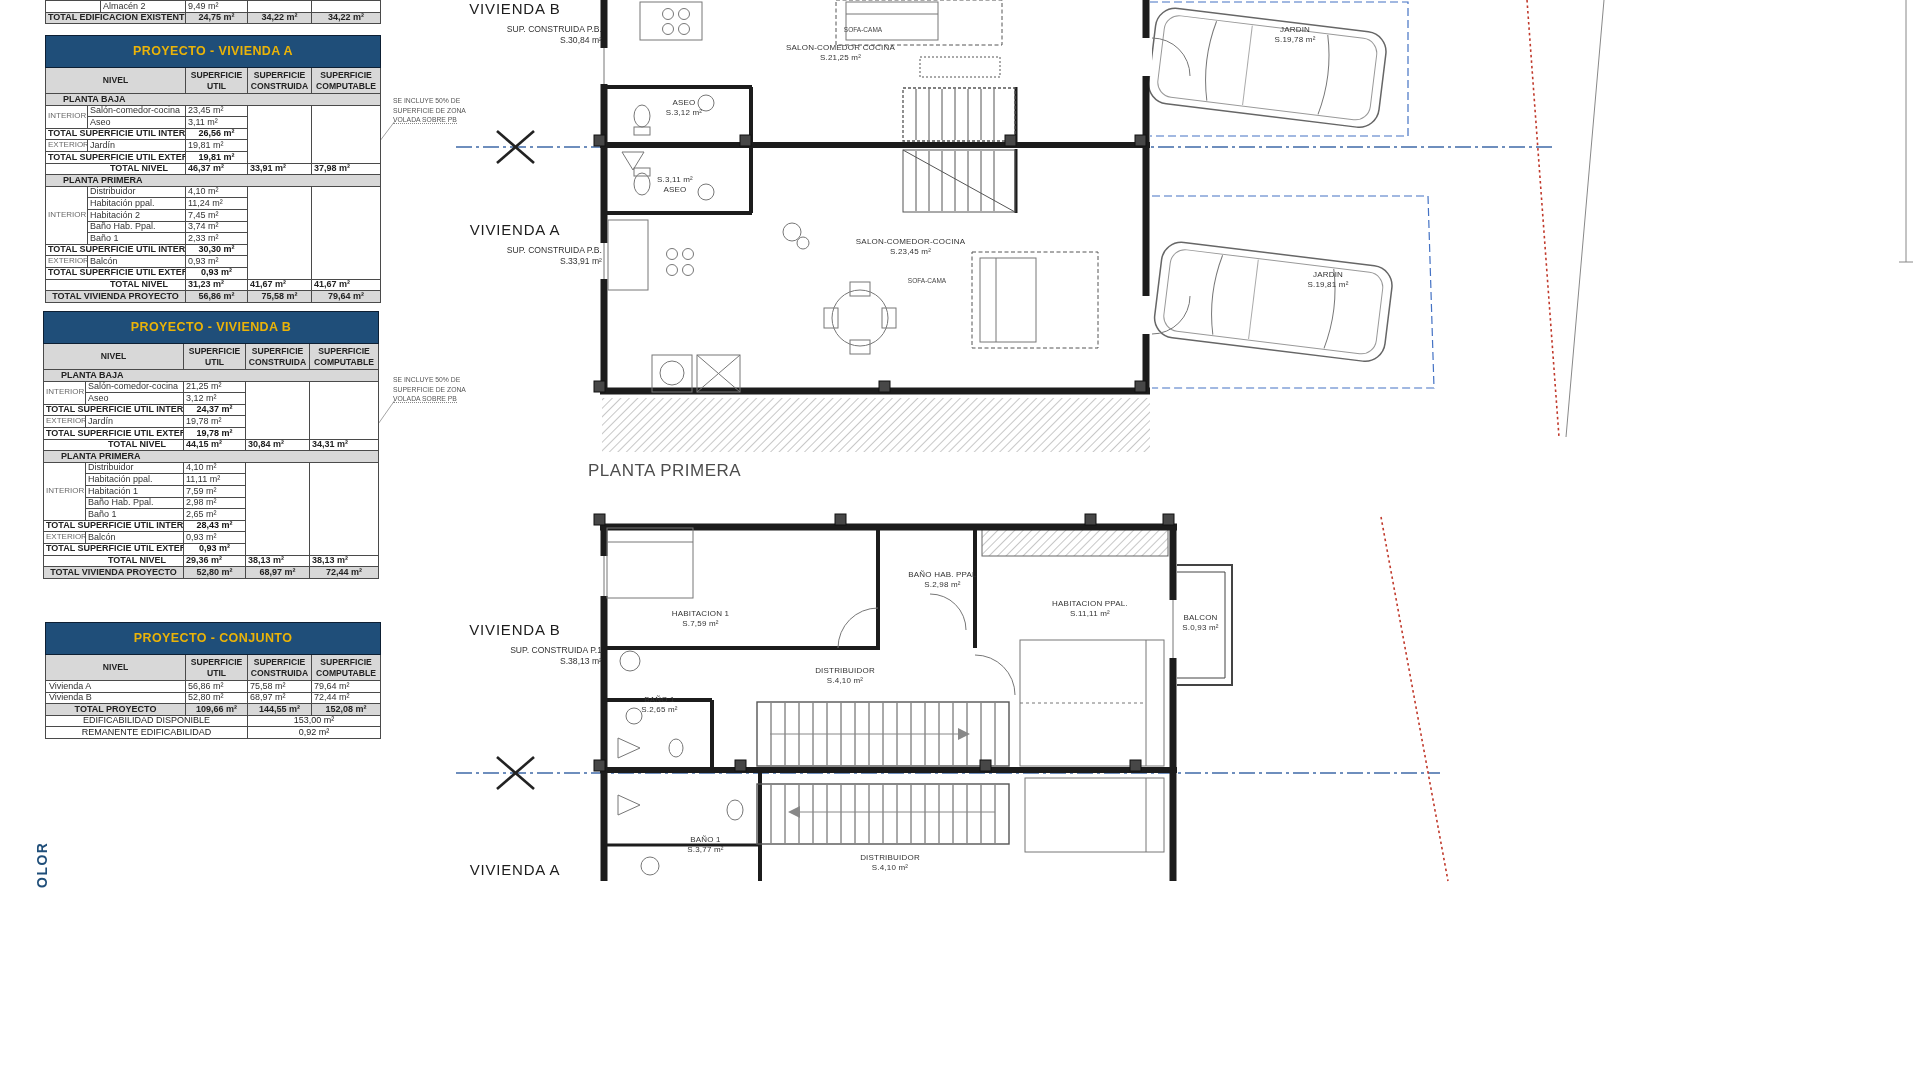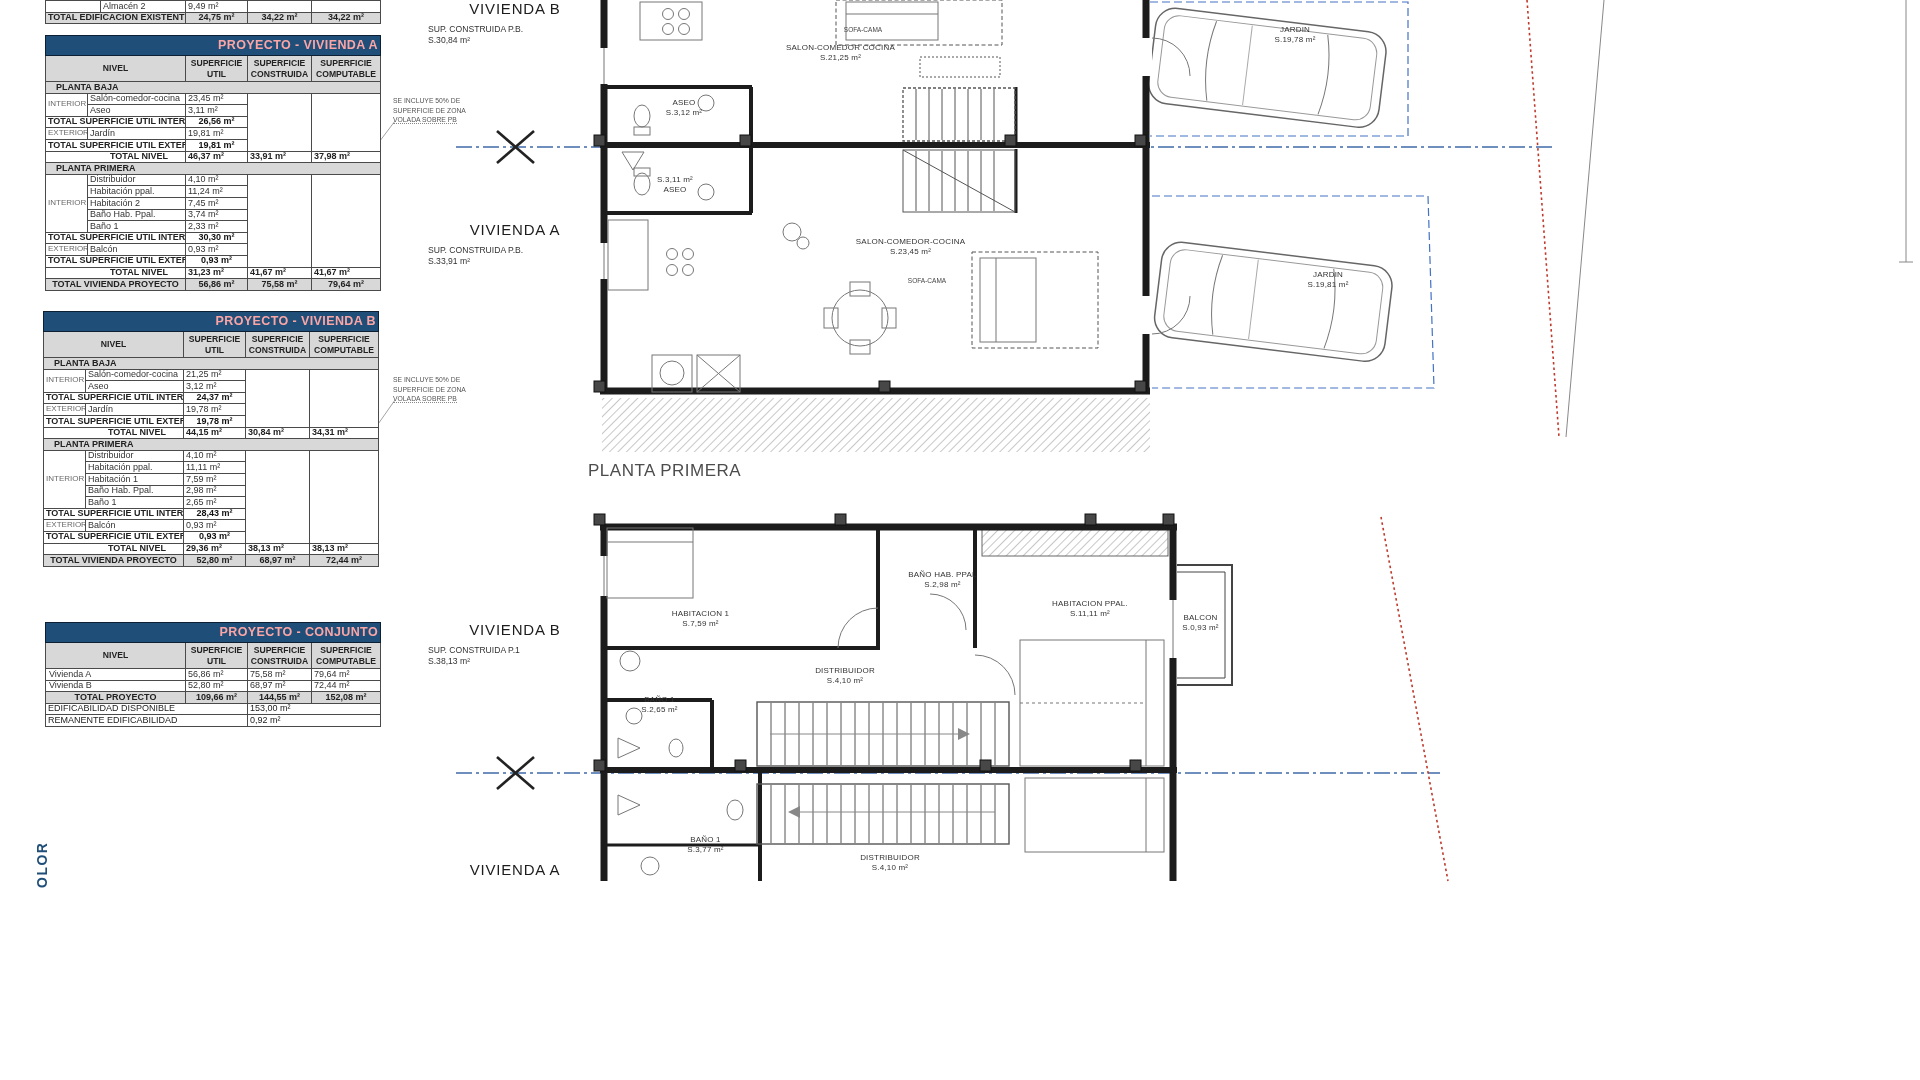--- a/index.html
+++ b/index.html
@@ -1,36 +1,36 @@
 <!DOCTYPE html>
 <html><head>
 <meta charset="utf-8">
 <style>
 *{margin:0;padding:0;box-sizing:border-box}
 html,body{width:1920px;height:1080px;background:#fff;font-family:"Liberation Sans",sans-serif;overflow:hidden;position:relative}
 .abs{position:absolute}
 table.ptable{border-collapse:collapse;width:335px;table-layout:fixed;background:#fff}
 .ptable th,.ptable td{border:1px solid #4a4a4a;font-size:9px;color:#222;padding:0 2px;height:11.6px;line-height:1.05;overflow:hidden;white-space:nowrap;font-weight:normal}
-.ptable th.title{background:#1f4e79;color:#fca5a5;font-size:12.5px;height:20px;border:1.5px solid #0d1f33;letter-spacing:.4px;font-weight:bold;text-align:right}
+.ptable th.title{background:#1f4e79;color:#eab308;font-size:12.5px;height:32px;border:1.5px solid #0d1f33;letter-spacing:.4px;font-weight:bold;text-align:center}
 .ptable tr.chead th{background:#d8d8d8;font-size:8.6px;height:26px;text-align:center;font-weight:bold;line-height:1.2}
-.ptable tr.sec td{background:#d8d8d8;font-weight:bold;text-align:left;padding-left:10px}
+.ptable tr.sec td{background:#d8d8d8;font-weight:bold;text-align:left;padding-left:17px}
 .ptable .zone{color:#6a6a6a;font-size:8px;text-align:center}
 .ptable .rname{text-align:left;color:#333}
 .ptable .lpad{padding-left:3px}
 .ptable .val{text-align:left;color:#333}
 .ptable .b{font-weight:bold;color:#111}
 .ptable tr.trow td{font-weight:bold;text-align:center}
 .ptable tr.nrow td{font-weight:bold}
 .ptable tr.nrow td.r{text-align:right;padding-right:17px}
 .ptable .cv{text-align:left;font-weight:bold}
 .ptable tr.grow td{background:#d8d8d8;font-weight:bold;text-align:center}
-.ptable tr.xrow td{font-weight:normal;text-align:left}
+.ptable tr.xrow td{font-weight:normal;text-align:center}
 .ptable .blank{background:#fff}
 .big{font-size:15px;color:#1d1d1d;text-align:center;letter-spacing:.8px;white-space:nowrap}
-.sub{font-size:8.6px;color:#333;text-align:left;line-height:1.3;white-space:nowrap}
+.sub{font-size:8.6px;color:#333;text-align:right;line-height:1.3;white-space:nowrap}
 .room{font-size:8px;color:#333;text-align:center;line-height:1.3;letter-spacing:.2px;white-space:nowrap}
 .tiny{font-size:6.5px;color:#444;text-align:center;white-space:nowrap}
 .note{font-size:6.8px;color:#555;line-height:1.4;text-align:left;white-space:nowrap}
 .note .dotted{border-bottom:1px dotted #888}
 .plan-title{font-size:17px;color:#4d4d4d;letter-spacing:.5px;white-space:nowrap}
 #vtext{font-size:14px;font-weight:bold;color:#1f4e79;letter-spacing:1.5px;transform:rotate(-90deg);transform-origin:0 0}
 </style>
 </head>
 <body>
 

